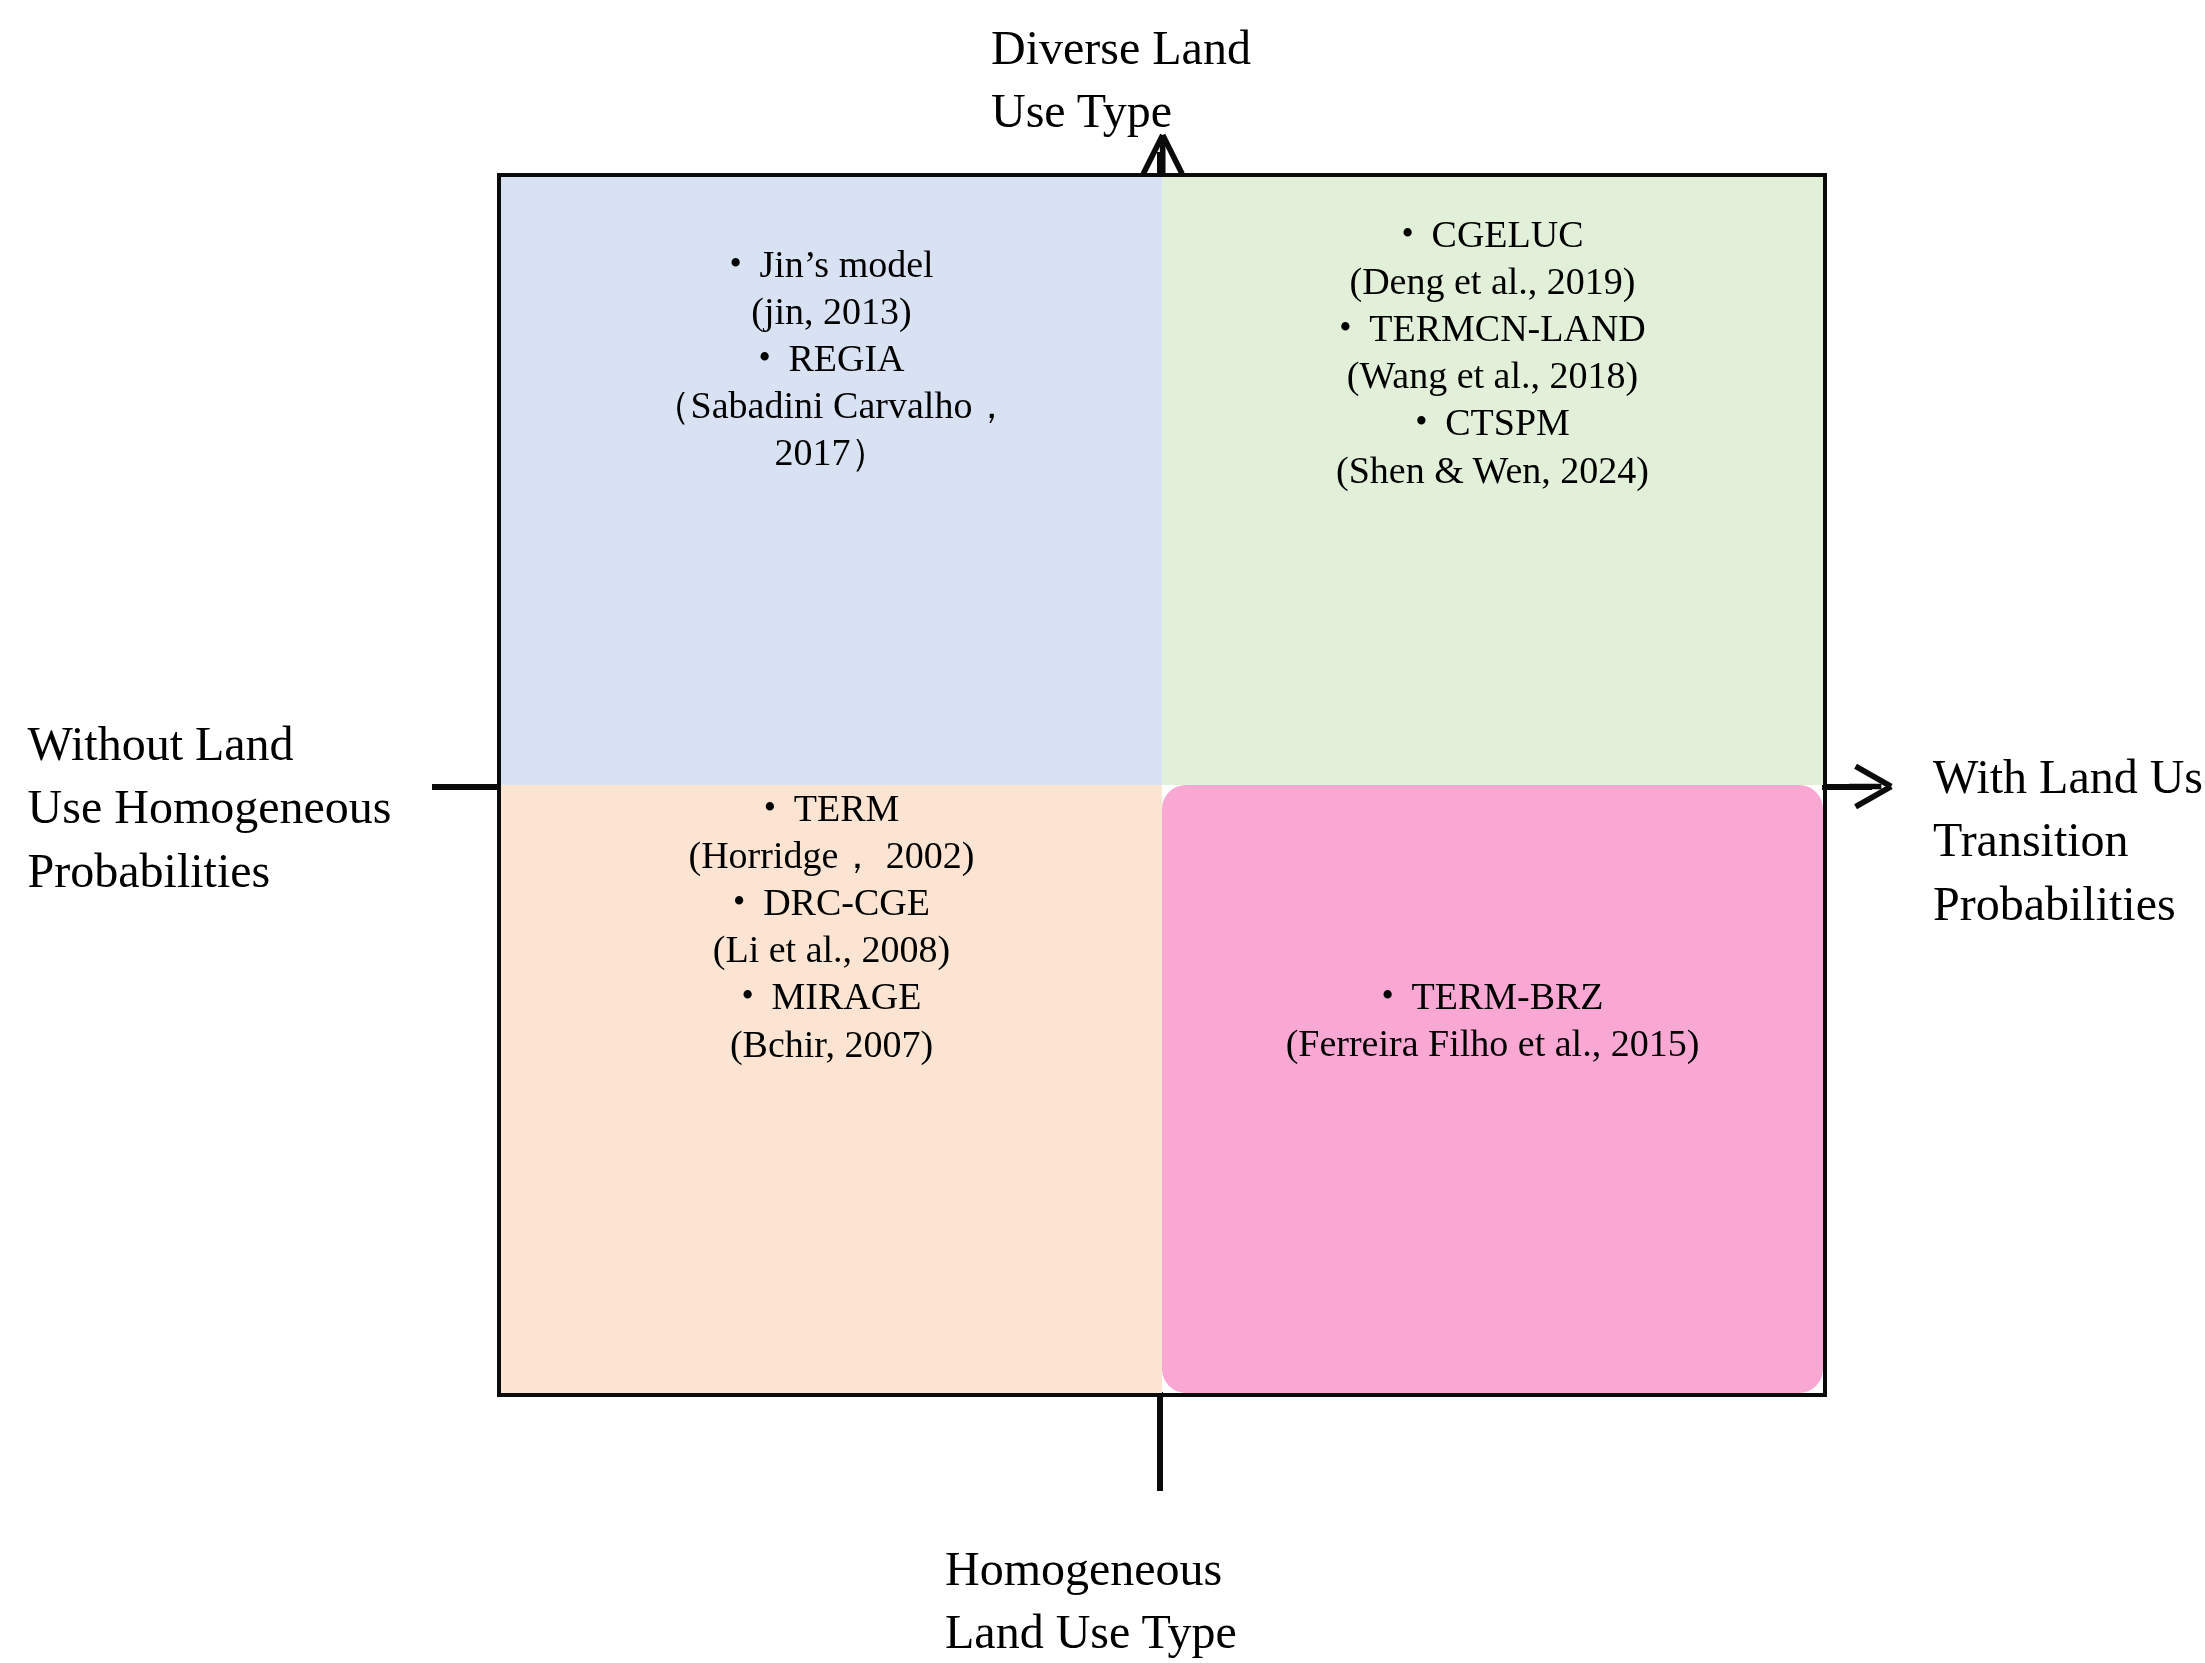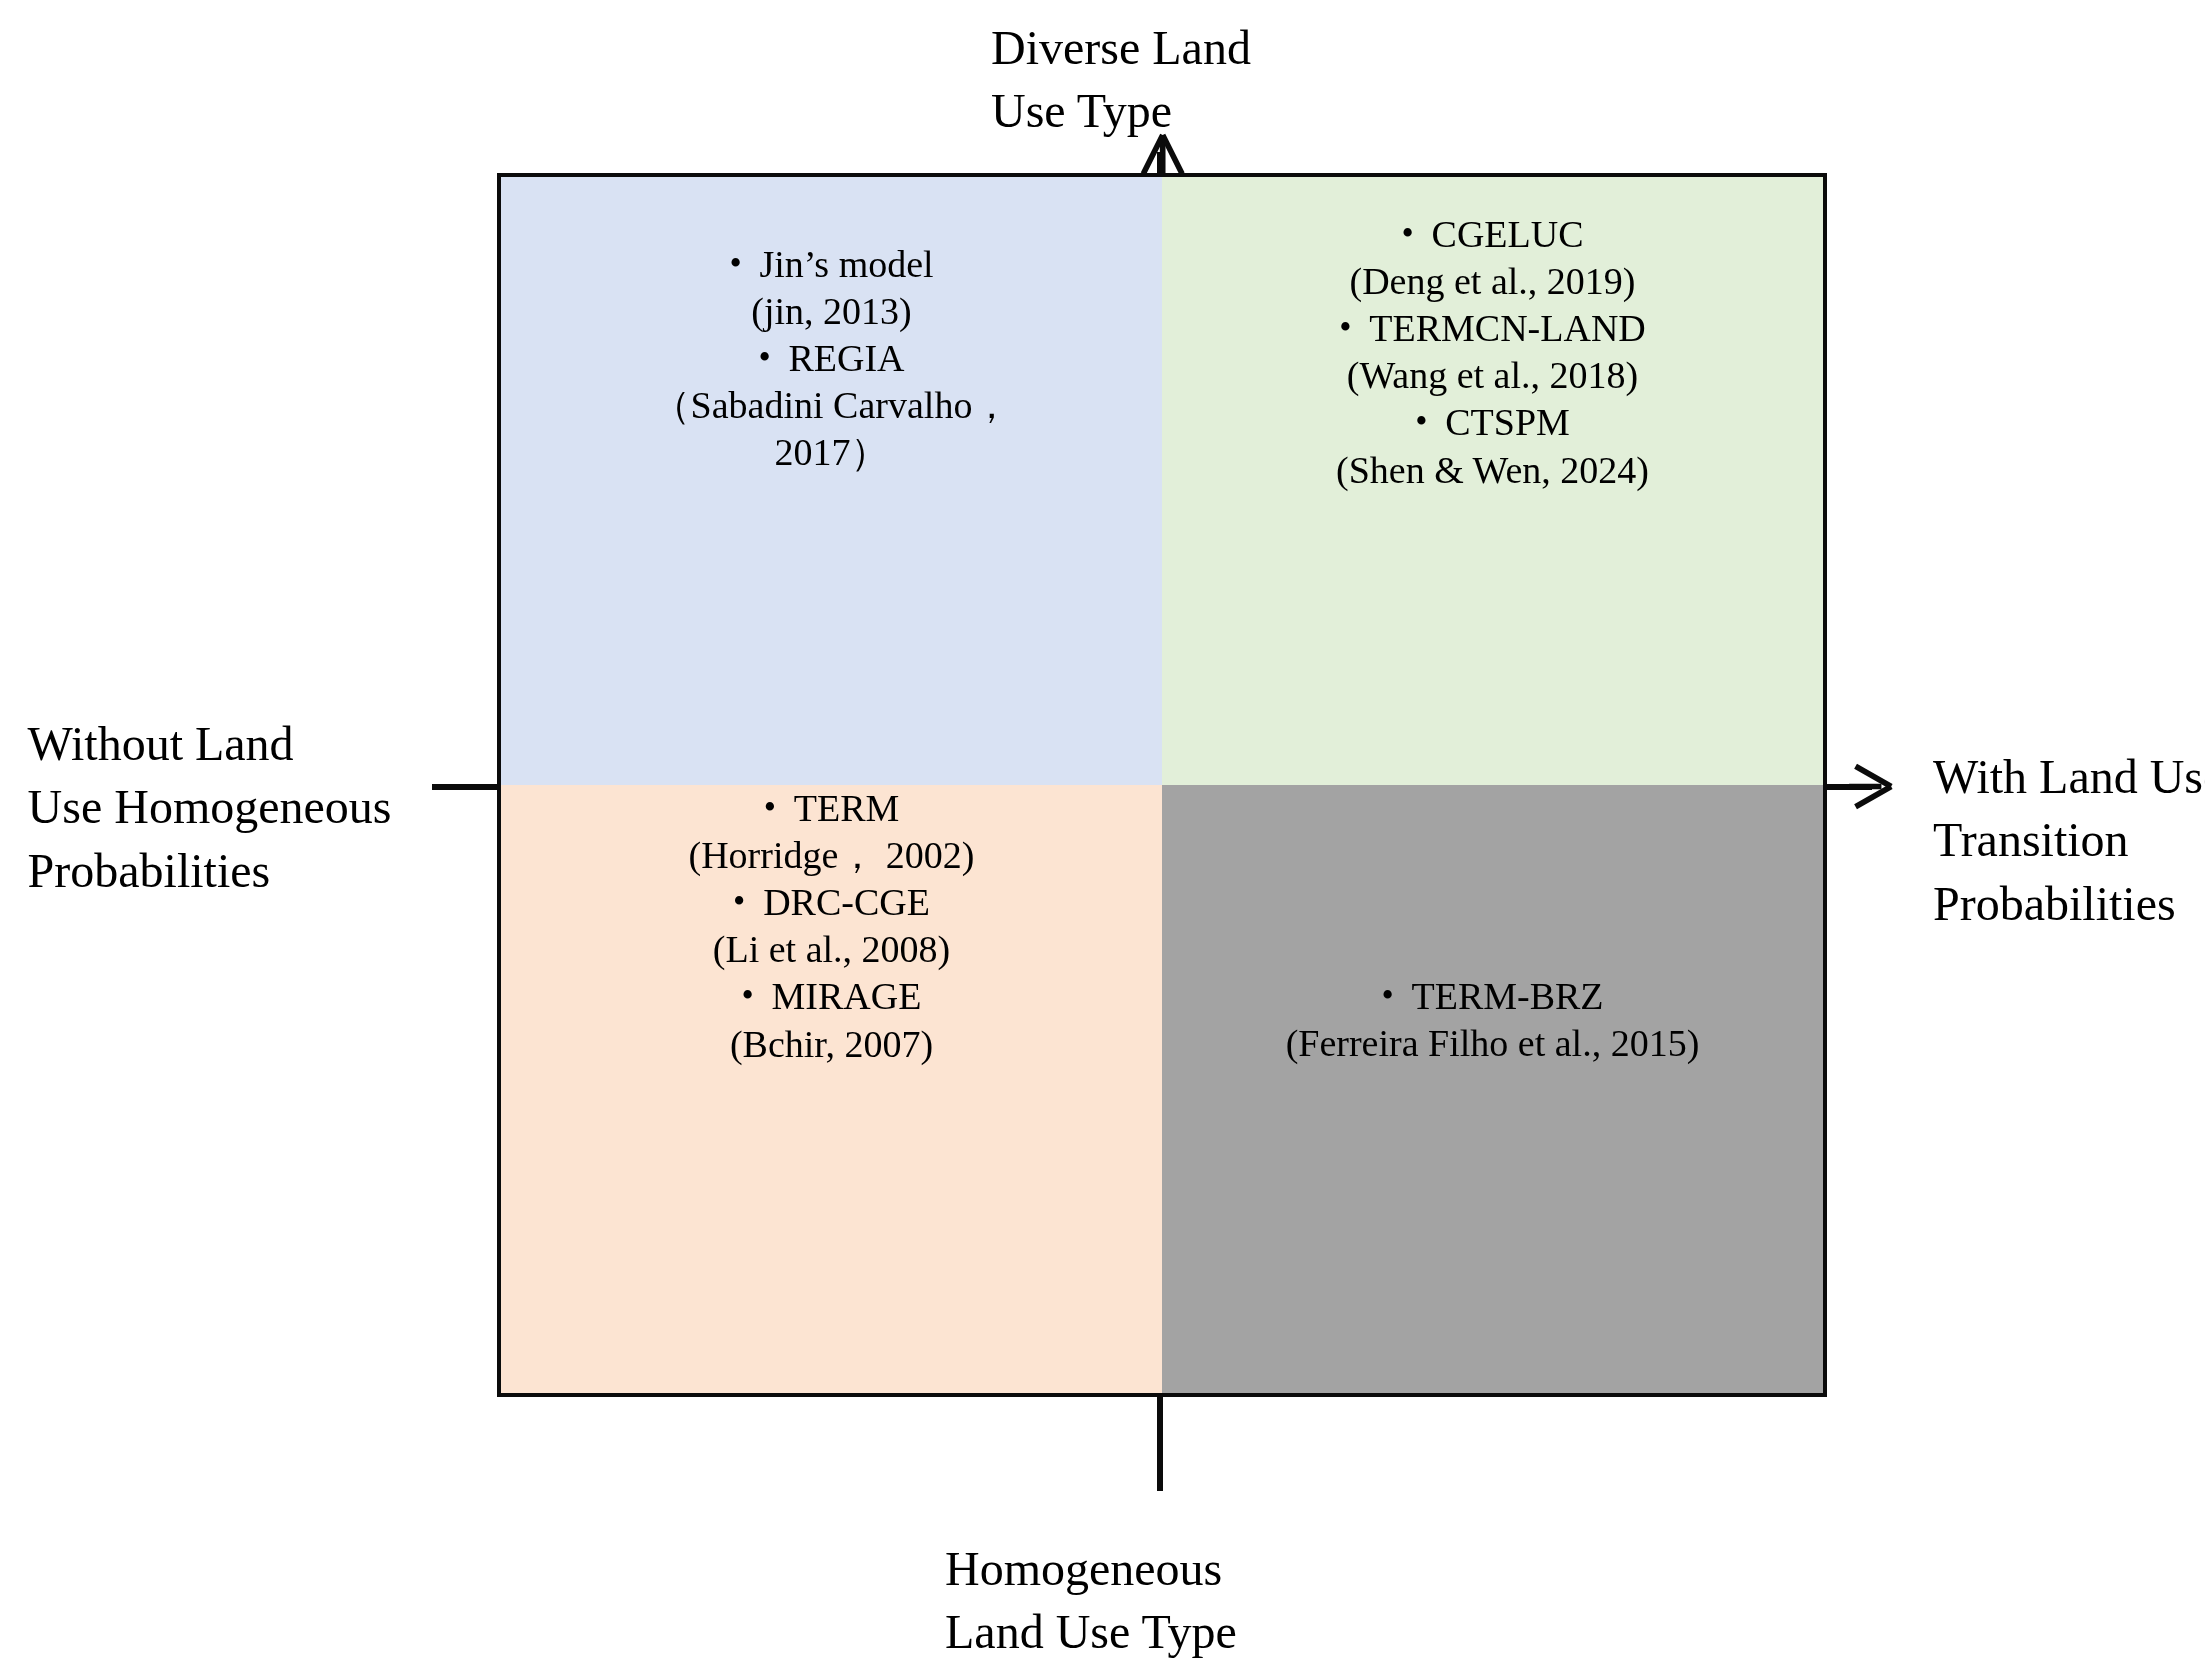--- a/index.html
+++ b/index.html
@@ -41,21 +41,21 @@
     box-sizing: border-box;
     display: flex;
     flex-direction: column;
     align-items: center;
     justify-content: flex-start;
     overflow: hidden;
   }
   .quad.q-tl { background: #d9e2f3; }
   .quad.q-tr { background: #e2efd9; }
   .quad.q-bl { background: #fce4d2; }
-  .quad.q-br { background: #a3a3a3; }
+  .quad.q-br { background: #f9a8d4; border-radius: 24px; }
 
   .quad-inner {
     width: 100%;
     text-align: center;
     font-size: 38px;
     line-height: 1.24;
   }
 
   .q-tl .quad-inner { padding-top: 64px; }
   .q-tr .quad-inner { padding-top: 34px; }

